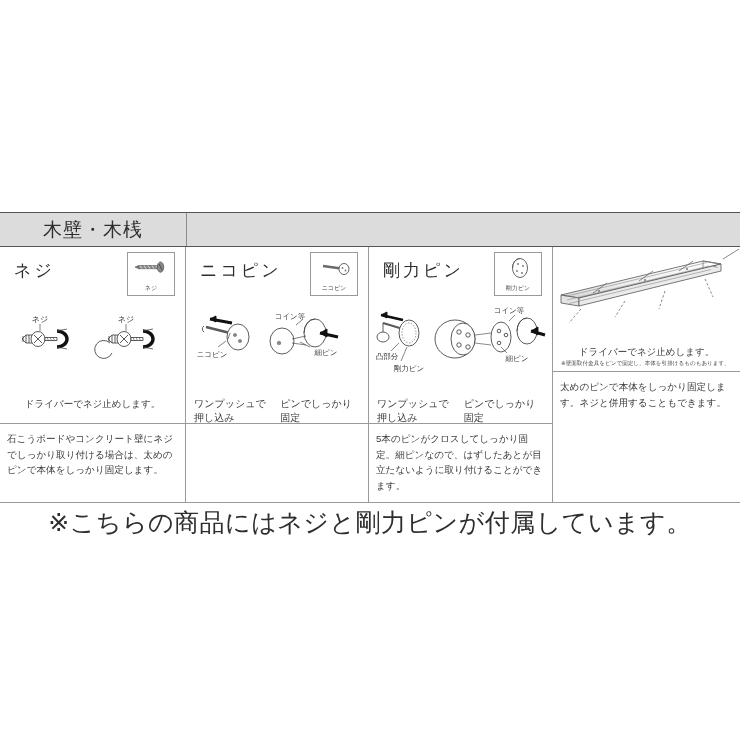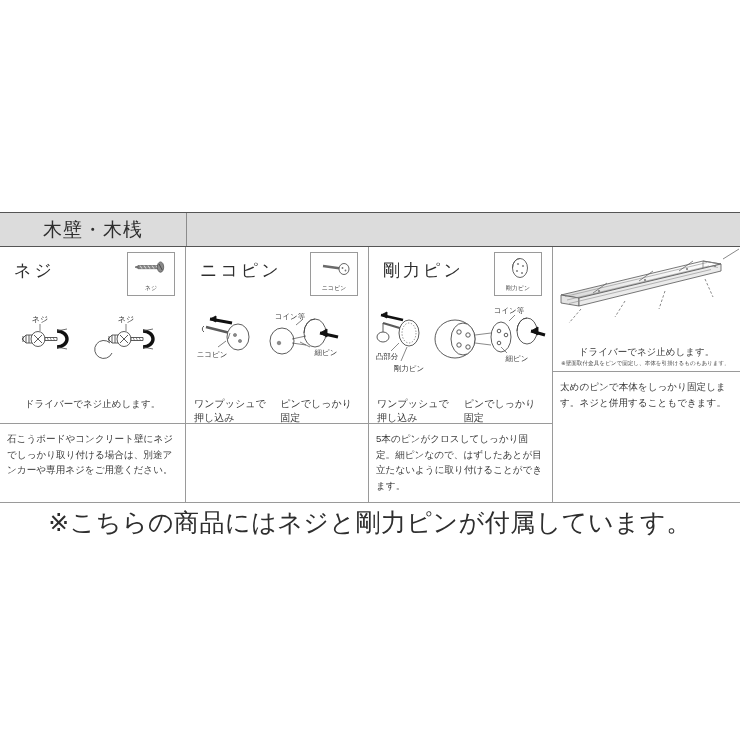--- a/index.html
+++ b/index.html
@@ -113,21 +113,21 @@
             <text x="40" y="23" font-size="8" fill="#3a3a3a" text-anchor="middle" font-family="'Liberation Sans',sans-serif">ネジ</text>
             <text x="126" y="23" font-size="8" fill="#3a3a3a" text-anchor="middle" font-family="'Liberation Sans',sans-serif">ネジ</text>
           </svg>
         </div>
 
         <div class="caps">
           <div class="cap-center">ドライバーでネジ止めします。</div>
         </div>
 
         <div class="sep"></div>
-        <div class="desc">石こうボードやコンクリート壁にネジでしっかり取り付ける場合は、別途アンカーや専用ネジをご用意ください。</div>
+        <div class="desc">石こうボードやコンクリート壁にネジでしっかり取り付ける場合は、太めのピンで本体をしっかり固定します。</div>
       </div>
 
       <div class="col w2">
         <div class="colhead">
           <div class="colname">ニコピン</div>
           <div class="iconbox">
             <svg class="glyph" viewBox="0 0 46 24">
               <g stroke="#555" fill="none" stroke-width="0.9">
                 <path d="M12 11 L30 13.5" stroke="#6a6a6a" stroke-width="2.4"></path>
                 <ellipse cx="33" cy="14" rx="5" ry="5.5" fill="#fff"></ellipse>

